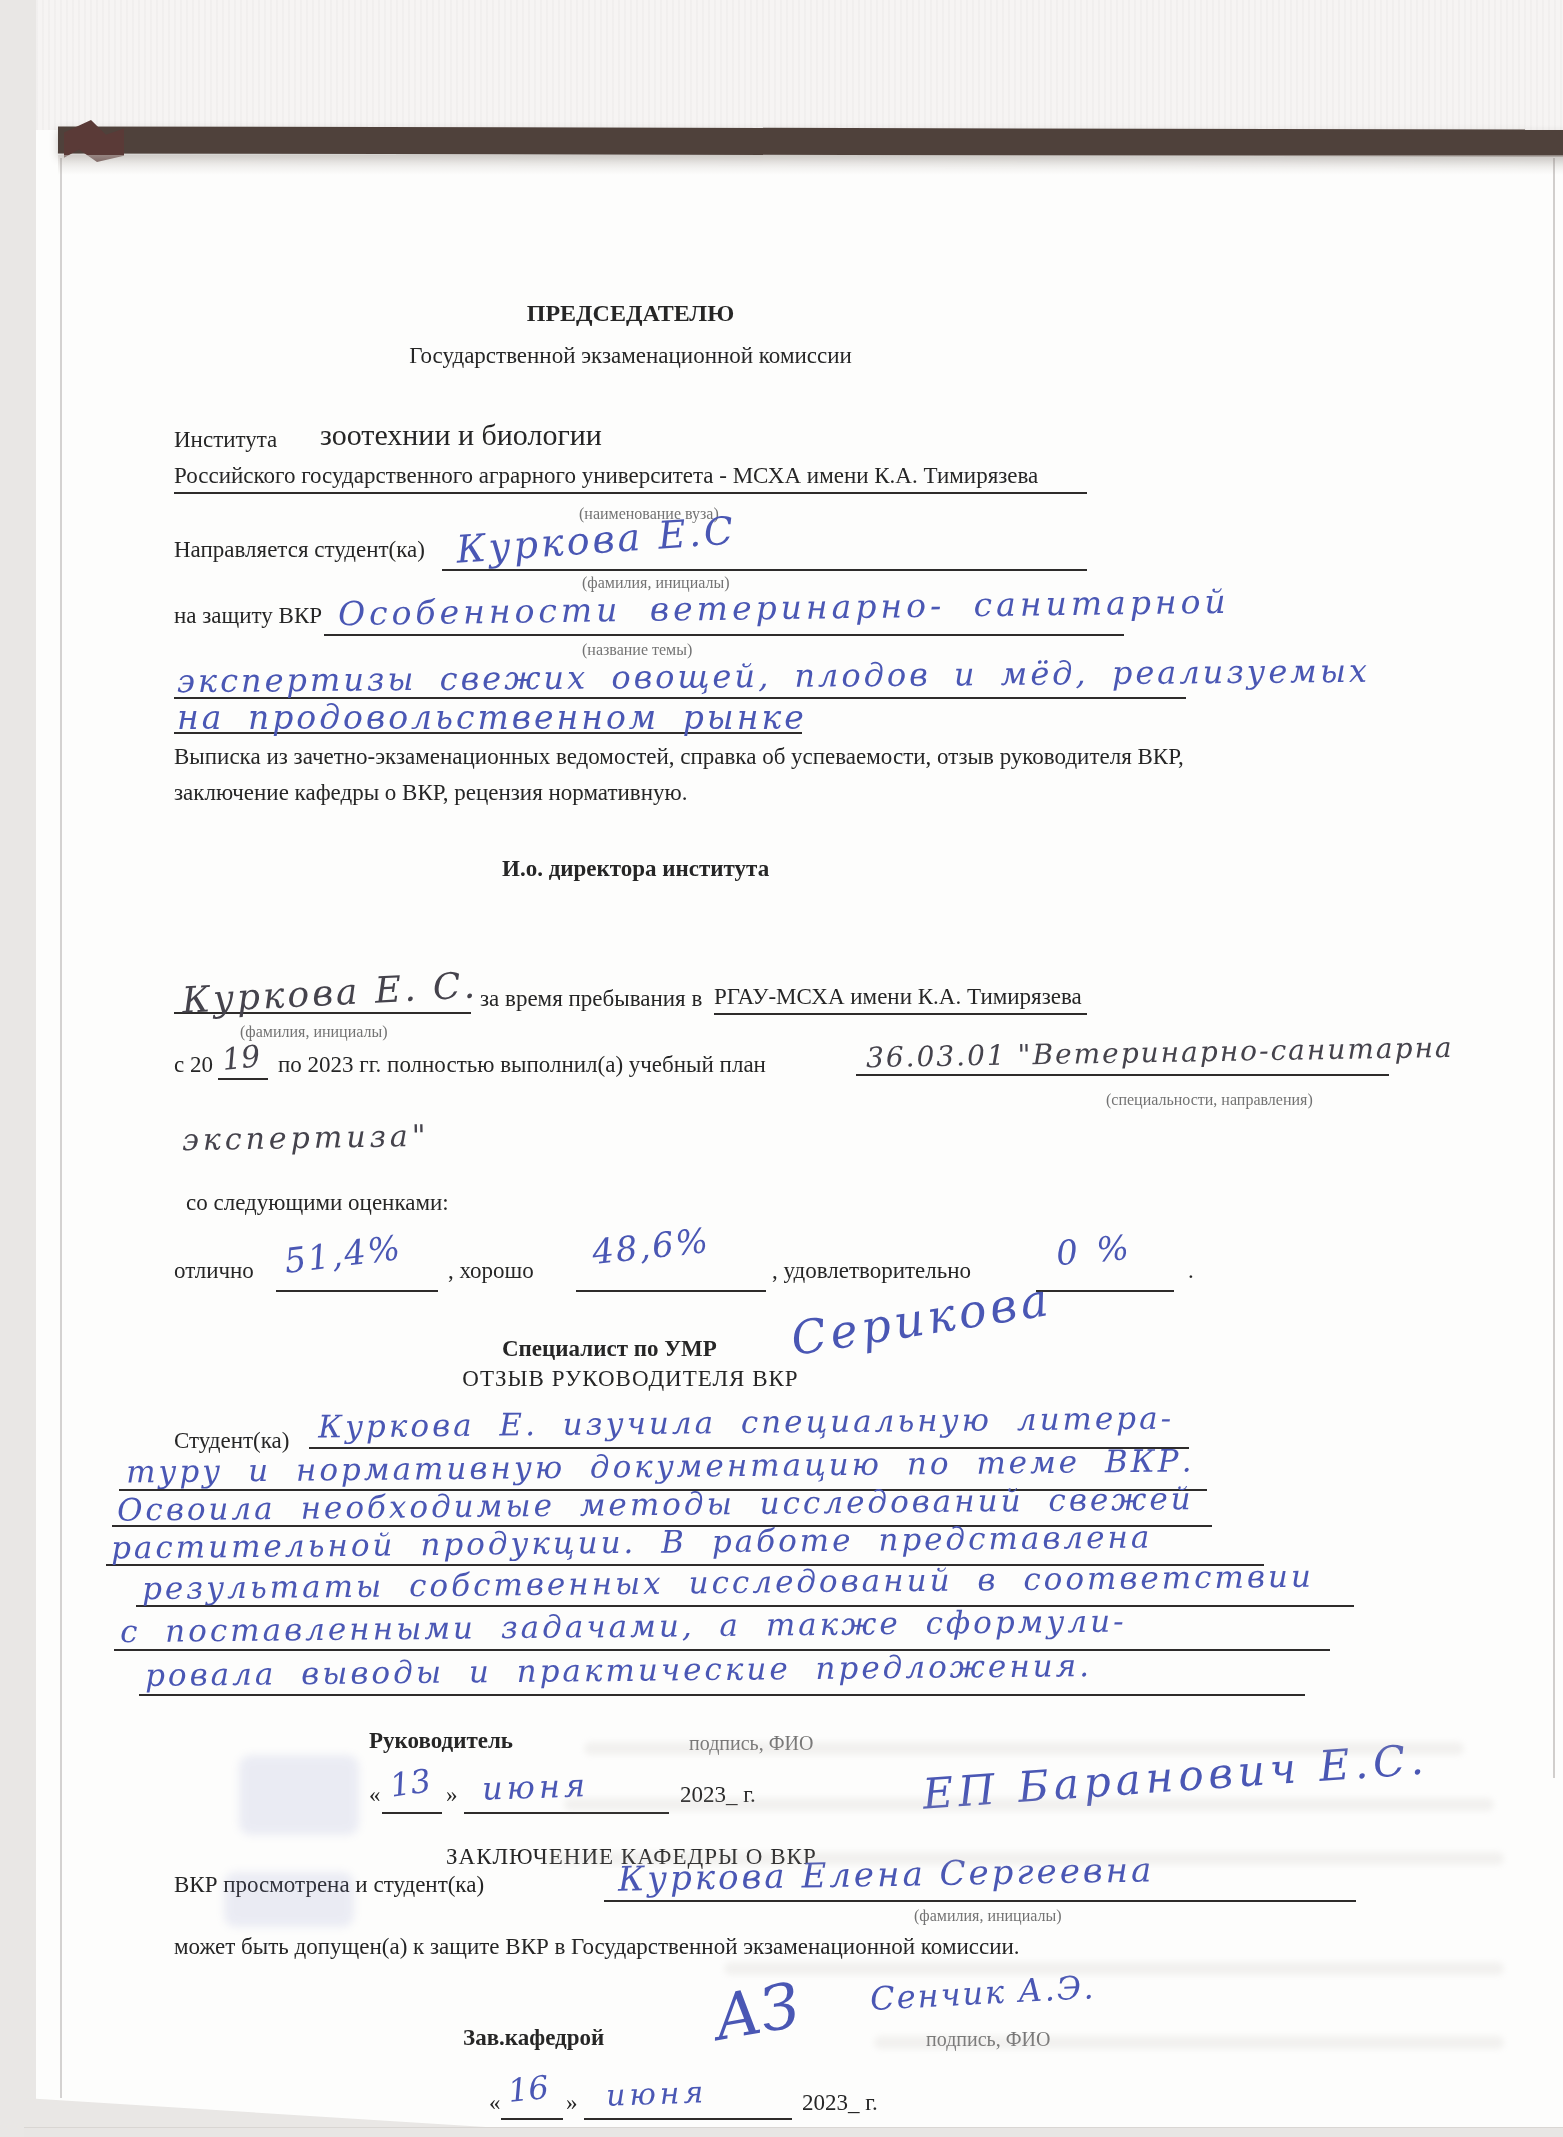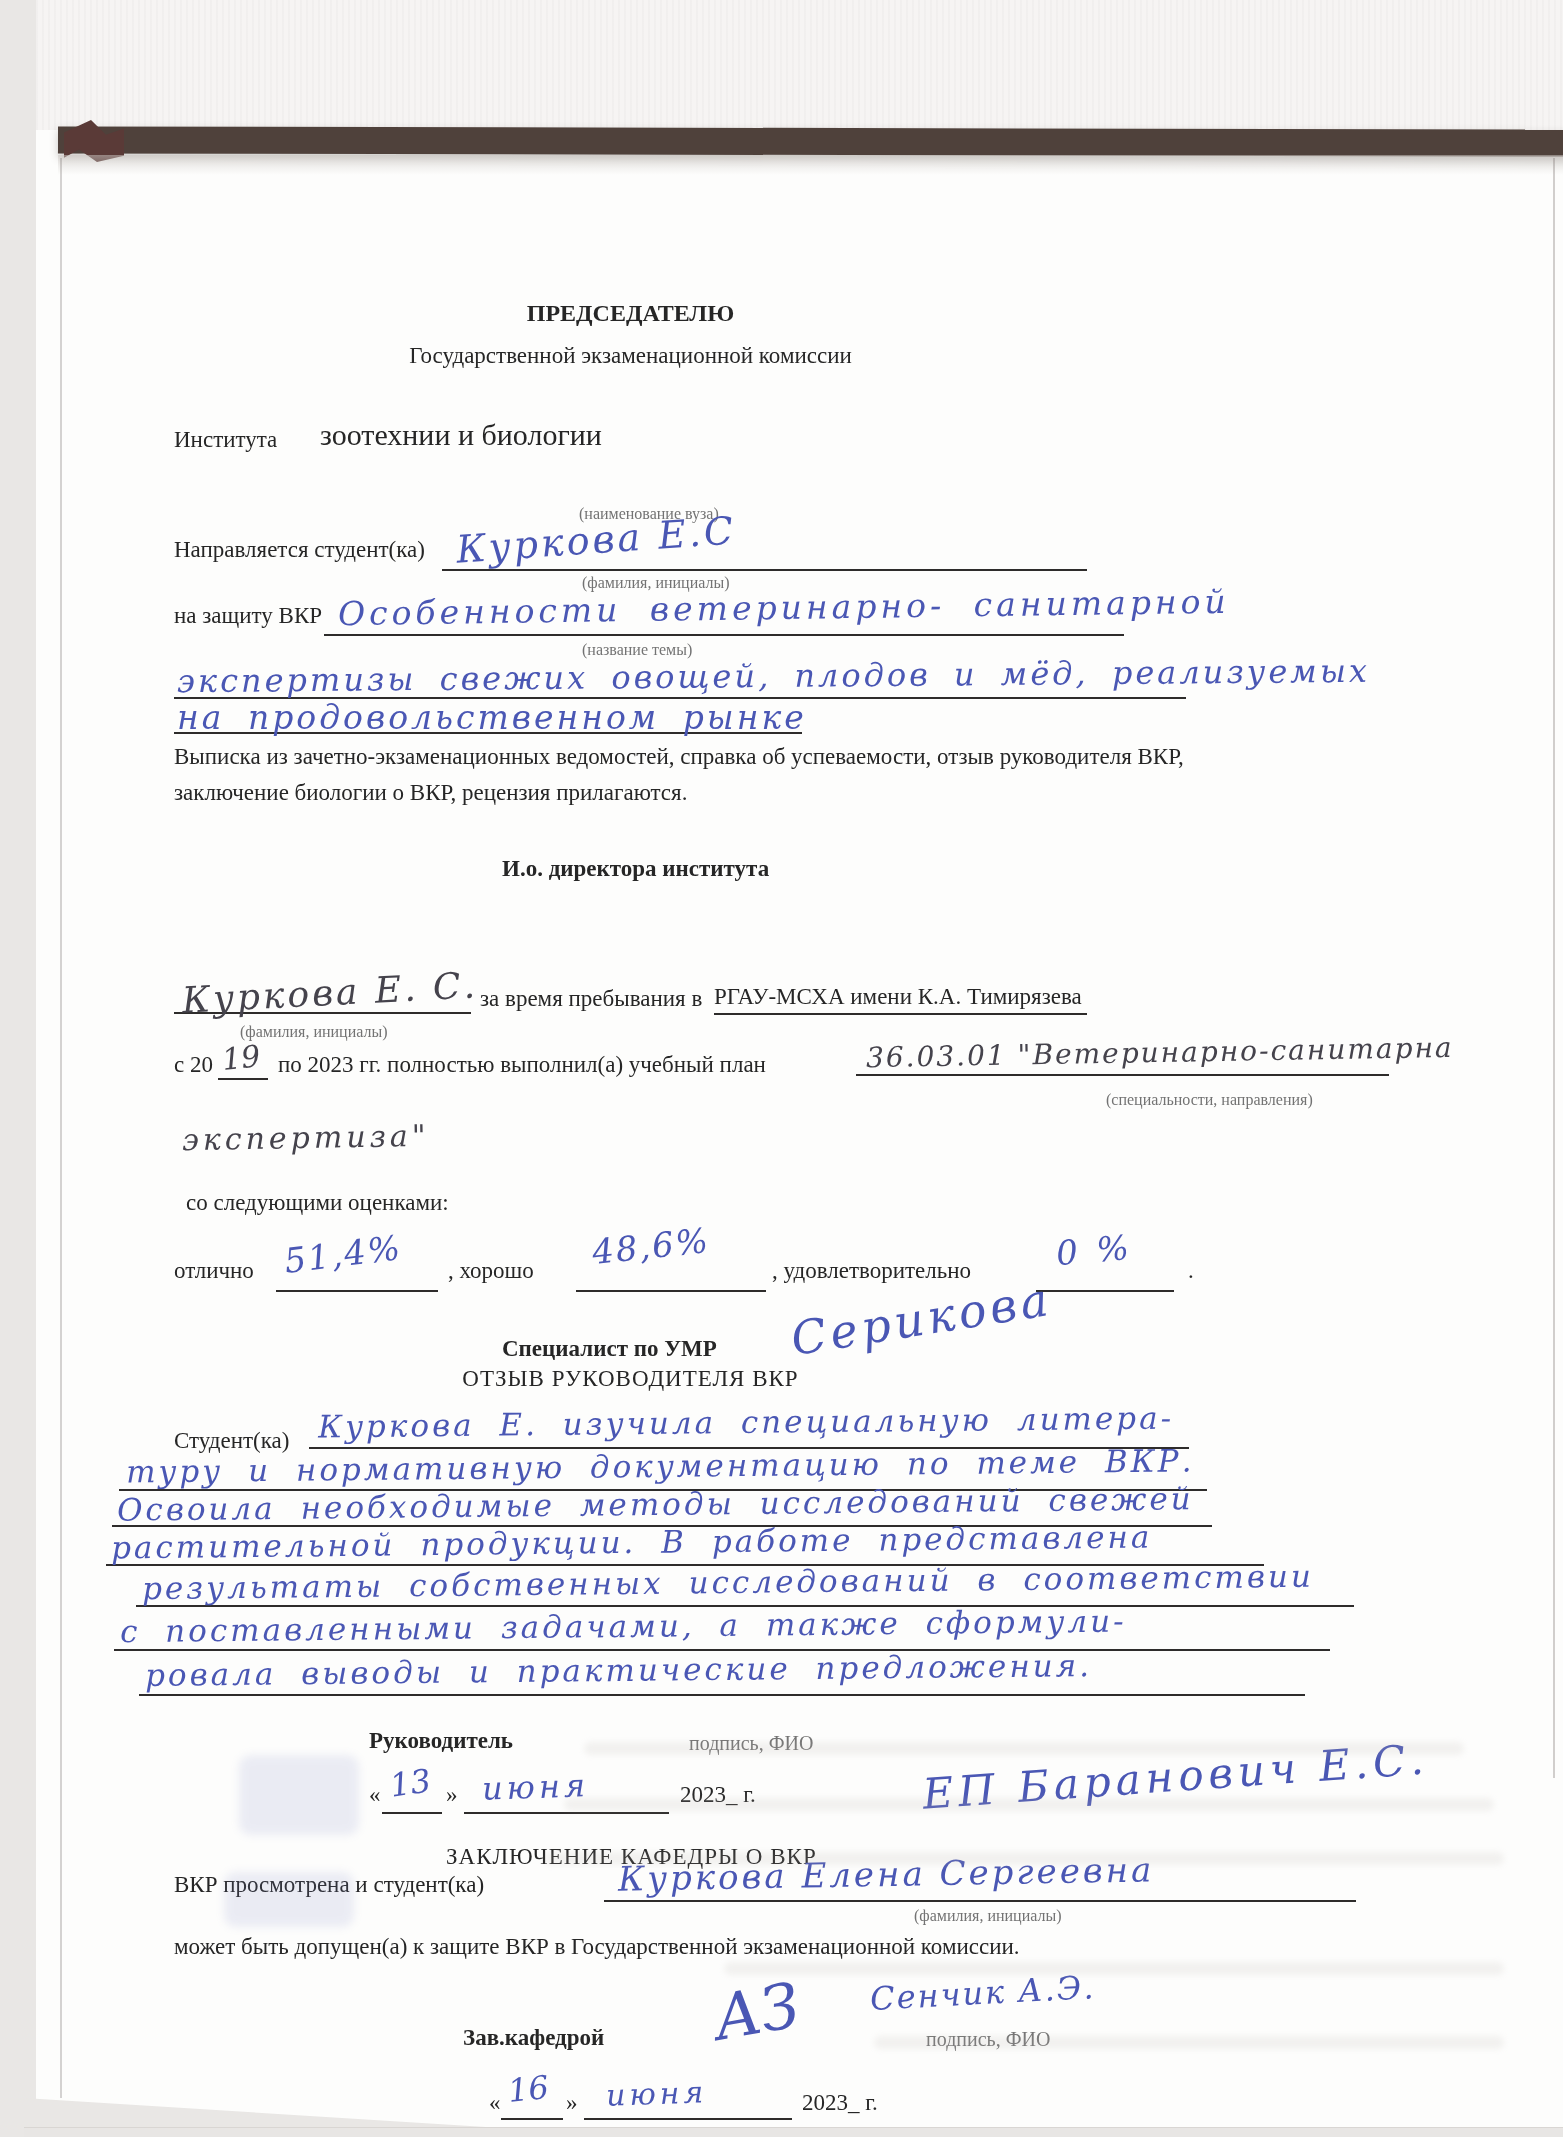--- a/index.html
+++ b/index.html
@@ -51,38 +51,39 @@
   <div class="left-outer"></div>
   <div class="left-edge"></div>
   <div class="right-col"></div>
   <div class="right-edge"></div>
 
   <div class="t b center" style="left:150px;top:300px;width:913px;font-size:24px;">ПРЕДСЕДАТЕЛЮ</div>
   <div class="t center" style="left:150px;top:343px;width:913px;">Государственной экзаменационной комиссии</div>
 
   <div class="t" style="left:150px;top:427px;">Института</div>
   <div class="t big" style="left:296px;top:418px;">зоотехнии и биологии</div>
+  <div class="t uline" style="left:150px;top:463px;width:913px;">Российского государственного аграрного университета - МСХА имени К.А. Тимирязева</div>
   <div class="cap" style="left:555px;top:505px;">(наименование вуза)</div>
 
   <div class="t" style="left:150px;top:537px;">Направляется студент(ка)</div>
   <div class="ul" style="left:418px;top:569px;width:645px;"></div>
   <div class="hw" style="left:432px;top:518px;font-size:38px;letter-spacing:3px;transform:rotate(-4deg);">Куркова Е.С</div>
   <div class="cap" style="left:558px;top:574px;">(фамилия, инициалы)</div>
 
   <div class="t" style="left:150px;top:603px;">на защиту ВКР</div>
   <div class="ul" style="left:300px;top:634px;width:800px;"></div>
   <div class="hw" style="left:314px;top:588px;font-size:33px;letter-spacing:4px;word-spacing:14px;transform:rotate(-0.8deg);">Особенности ветеринарно- санитарной</div>
   <div class="cap" style="left:558px;top:641px;">(название темы)</div>
   <div class="ul" style="left:150px;top:697px;width:1012px;"></div>
   <div class="hw" style="left:153px;top:657px;font-size:32px;letter-spacing:3px;word-spacing:10px;transform:rotate(-0.5deg);">экспертизы свежих овощей, плодов и мёд, реализуемых</div>
   <div class="ul" style="left:150px;top:732px;width:628px;"></div>
   <div class="hw" style="left:153px;top:698px;font-size:33px;letter-spacing:3px;word-spacing:10px;">на продовольственном рынке</div>
 
   <div class="t" style="left:150px;top:744px;">Выписка из зачетно-экзаменационных ведомостей, справка об успеваемости, отзыв руководителя ВКР,</div>
-  <div class="t" style="left:150px;top:780px;">заключение биологии о ВКР, рецензия прилагаются.</div>
+  <div class="t" style="left:150px;top:780px;">заключение кафедры о ВКР, рецензия нормативную.</div>
 
   <div class="t b" style="left:478px;top:856px;">И.о. директора института</div>
 
   <div class="ul" style="left:150px;top:1012px;width:297px;"></div>
   <div class="hw hwd" style="left:158px;top:972px;font-size:36px;letter-spacing:3px;transform:rotate(-3deg);">Куркова Е. С.</div>
   <div class="t" style="left:456px;top:986px;">за время пребывания в</div>
   <div class="t uline" style="left:690px;top:984px;width:373px;">РГАУ-МСХА имени К.А. Тимирязева</div>
   <div class="cap" style="left:216px;top:1023px;">(фамилия, инициалы)</div>
 
   <div class="t" style="left:150px;top:1052px;">с 20</div>

